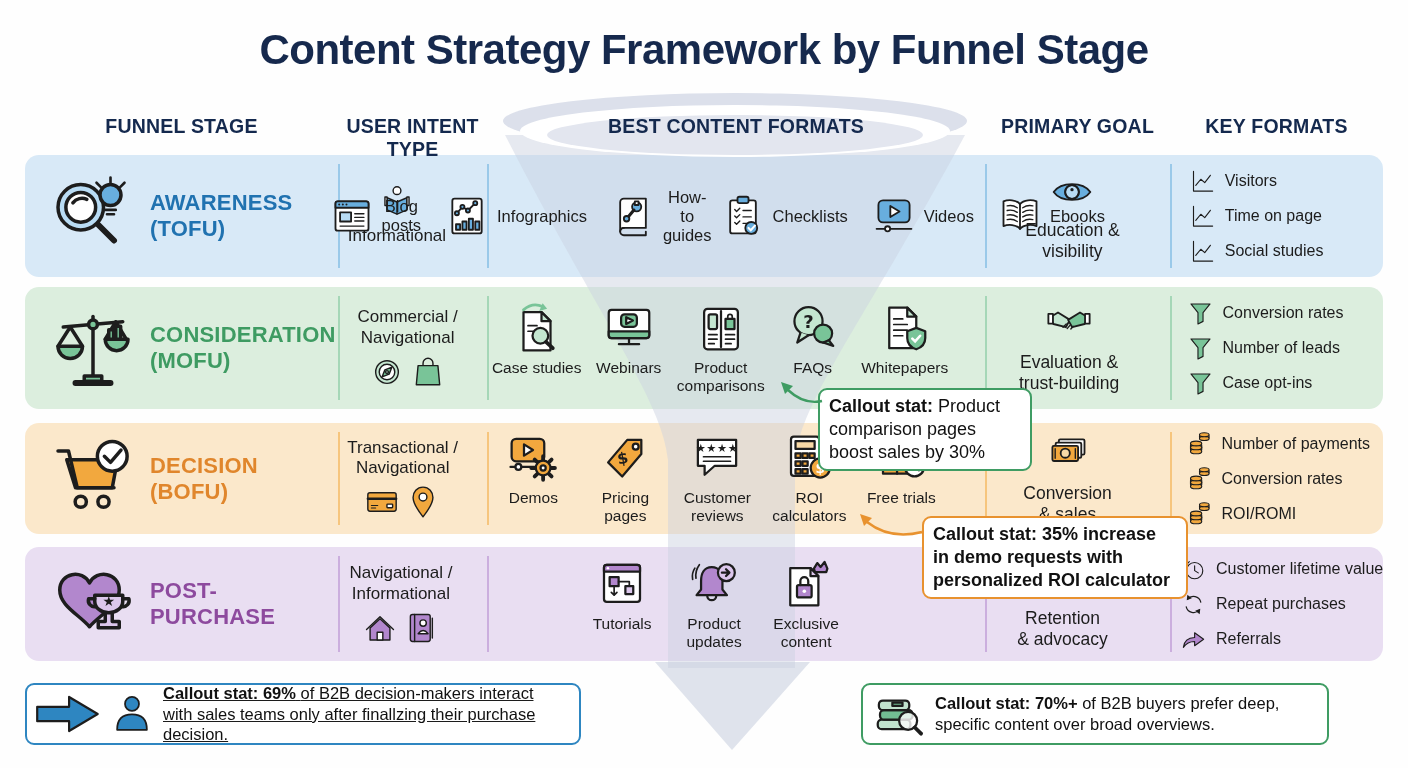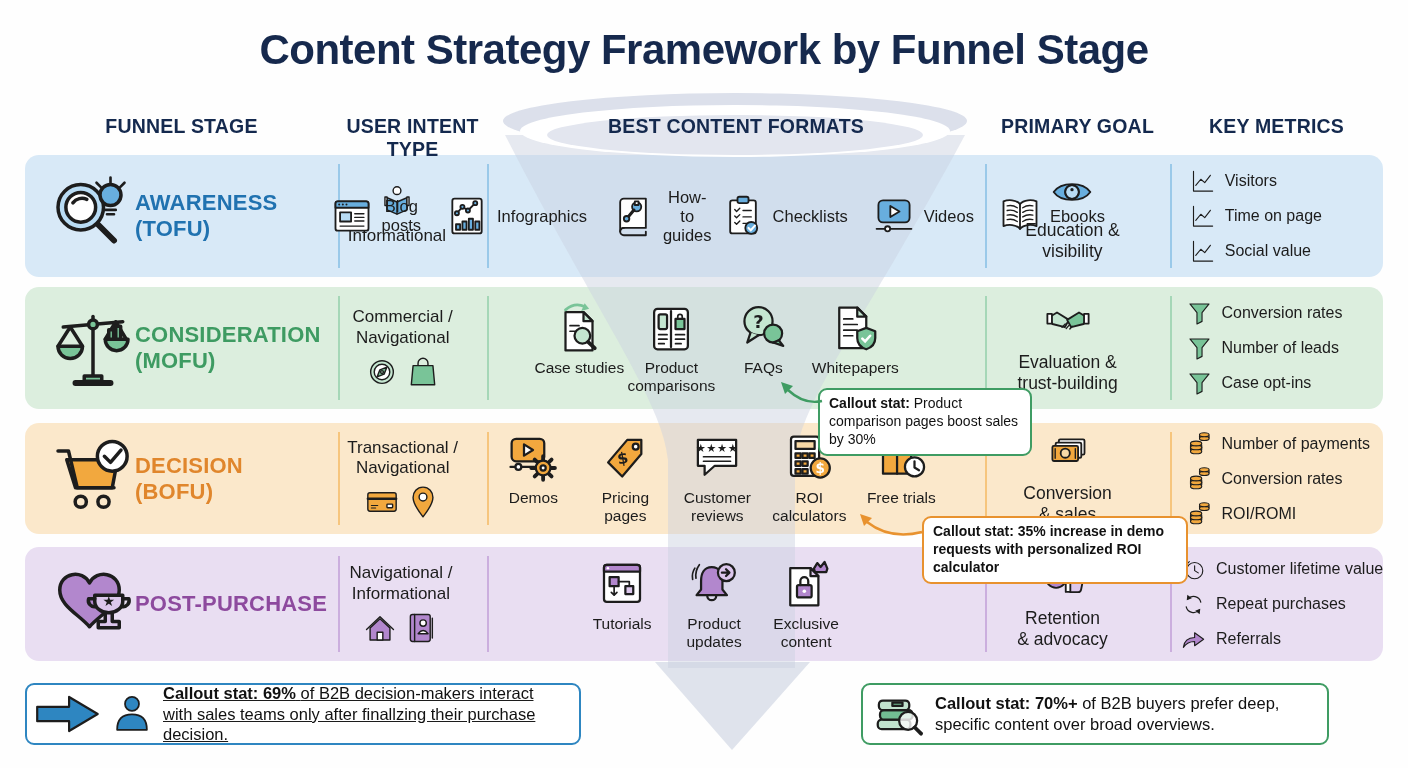--- a/index.html
+++ b/index.html
@@ -8,21 +8,21 @@
   .title{position:absolute;top:26px;left:0;width:100%;text-align:center;font-size:42px;
          font-weight:bold;color:#16294d;letter-spacing:-0.5px;z-index:5;}
   .colheads{position:absolute;top:115px;left:25px;width:1358px;display:flex;z-index:5;}
   .colheads span{display:block;text-align:center;font-size:19.5px;font-weight:bold;color:#14294e;letter-spacing:0.2px;}
   .ch0{width:313px}.ch1{width:149px}.ch2{width:498px}.ch3{width:185px}.ch4{width:213px}
 
   .rowbg{position:absolute;left:25px;width:1358px;border-radius:14px;background:var(--bg);z-index:1;}
   .vdiv{position:absolute;top:9px;bottom:9px;width:1.6px;background:var(--a);opacity:.55;}
   .rowc{position:absolute;left:25px;width:1358px;display:flex;z-index:3;}
 
-  .c-stage{width:313px;display:flex;align-items:center;padding-left:26px;box-sizing:border-box;}
+  .c-stage{width:313px;display:flex;align-items:center;padding-left:26px;gap:15px;box-sizing:border-box;}
   .stagelab{font-size:22px;font-weight:bold;color:var(--lab);line-height:1.18;letter-spacing:0.2px;}
   .c-intent{width:149px;display:flex;flex-direction:column;align-items:center;justify-content:center;
             gap:7px;text-align:center;font-size:17px;line-height:1.2;}
   .iconsrow{display:flex;gap:7px;align-items:center;}
   .c-formats{width:498px;display:flex;align-items:center;justify-content:center;}
   .fcol{display:flex;gap:9px;text-align:center;}
   .frow{display:flex;gap:24px;justify-content:center;align-items:center;}
   .fi{display:flex;align-items:center;gap:8px;font-size:16.5px;}
   .frow2{display:flex;justify-content:center;align-items:flex-start;}
   .fs{display:flex;flex-direction:column;align-items:center;width:92px;gap:3px;
@@ -47,21 +47,21 @@
   .ic text{font-family:"DejaVu Sans",sans-serif;}
   .ic-xl{width:84px;height:84px;}
   .ic-lg{width:54px;height:54px;}
   .ic-md{width:44px;height:44px;}
   .ic-sm{width:34px;height:34px;}
   .ic-xs{width:27px;height:27px;}
 
   .funnel{position:absolute;left:0;top:0;z-index:2;pointer-events:none;}
 
   .co{position:absolute;z-index:6;background:#fff;border-radius:9px;padding:5px 9px;
-      font-size:14px;line-height:1.28;color:#111;}
+      font-size:18px;line-height:1.28;color:#111;}
   .co-g{border:2px solid #3f9c63;}
   .co-o{border:2px solid #e8922f;font-weight:bold;}
   .coarrow{position:absolute;z-index:6;}
 
   .bbox{position:absolute;top:683px;height:62px;background:#fff;border-radius:9px;z-index:4;
         display:flex;align-items:center;box-sizing:border-box;padding:0 12px 0 8px;gap:10px;}
   .bbox-blue{left:25px;width:556px;border:2.5px solid #2e86c1;text-decoration:underline;}
   .bbox-green{left:861px;width:468px;border:2.5px solid #3f9c63;}
   .btext{font-size:16.5px;line-height:1.25;color:#111;}
 </style>
@@ -70,21 +70,21 @@
 
 <div id="canvas">
 
   <div class="title">Content Strategy Framework by Funnel Stage</div>
 
   <div class="colheads">
     <span class="ch0">FUNNEL STAGE</span>
     <span class="ch1">USER INTENT TYPE</span>
     <span class="ch2">BEST CONTENT FORMATS</span>
     <span class="ch3">PRIMARY GOAL</span>
-    <span class="ch4">KEY METRICS</span>
+    <span class="ch4">KEY FORMATS</span>
   </div>
 
   <div class="rowbg" style="top: 155px; height: 122px; --a: #68aede; --l: #b9dcf4; --bg: #d8e9f7; --lab: #2072b0;">
     <i class="vdiv" style="left:313px"></i>
       <i class="vdiv" style="left:462px"></i>
       <i class="vdiv" style="left:960px"></i>
       <i class="vdiv" style="left:1145px"></i>
   </div>
   <div class="rowbg" style="top: 287px; height: 122px; --a: #79c498; --l: #c4e6d0; --bg: #dceede; --lab: #3e9b62;">
     <i class="vdiv" style="left:313px"></i>
@@ -263,21 +263,21 @@
           </span>
           <span>Time on page</span>
         </div>
       <div class="m">
           <span class="ic ic-xs">
             <svg viewBox="0 0 48 48">
               <path class="n" d="M8,6 V41 H42"></path>
               <path class="n" d="M12,31 L21,20 L28,26 L38,13"></path>
             </svg>
           </span>
-          <span>Social value</span>
+          <span>Social studies</span>
         </div>
     </div>
   </div>
 
   <div class="rowc" style="top: 287px; height: 122px; --a: #79c498; --l: #c4e6d0; --bg: #dceede; --lab: #3e9b62;">
     <div class="c-stage">
       <span class="ic ic-xl">
           <svg viewBox="0 0 48 48">
             <path class="n" d="M24,6 V40"></path>
             <path class="n" d="M7,12 L41,9"></path>
@@ -326,20 +326,32 @@
                 <path class="w" d="M12,9 H28 L36,17 V43 H12 Z"></path>
                 <path class="l" d="M28,9 L36,17 H28 Z"></path>
                 <path class="n th" d="M16,21 h8 M16,26 h7"></path>
                 <path class="as" d="M12,7 Q20,0 29,4"></path>
                 <path class="af" d="M29,1 L33,6 L26,8 Z"></path>
                 <circle class="l" cx="27" cy="30" r="7"></circle>
                 <path class="n wd" d="M32,35.5 L38,41"></path>
               </svg>
             </span>
             <span>Case studies</span>
+          </div>
+        <div class="fs">
+            <span class="ic ic-lg">
+              <svg viewBox="0 0 48 48">
+                <rect class="w" x="6" y="7" width="36" height="25" rx="2.5"></rect>
+                <path class="a" d="M6,26 h36 v3.5 a2.5,2.5 0 0 1 -2.5,2.5 h-31 A2.5,2.5 0 0 1 6,29.5 Z"></path>
+                <rect class="a" x="17" y="11" width="14" height="11" rx="3"></rect>
+                <path class="w" d="M21.5,13.5 L27.5,16.5 L21.5,19.5 Z"></path>
+                <path class="n" d="M24,32 v5 M15,37.5 h18"></path>
+              </svg>
+            </span>
+            <span>Webinars</span>
           </div>
         <div class="fs">
             <span class="ic ic-lg">
               <svg viewBox="0 0 48 48">
                 <rect class="w" x="9" y="6" width="30" height="36" rx="3"></rect>
                 <path class="n" d="M24,8 V40"></path>
                 <rect class="l" x="13" y="11" width="7.5" height="13" rx="1.5"></rect>
                 <path class="n th" d="M13,29 h7.5 M13,33 h7.5 M13,37 h5"></path>
                 <path class="a" d="M28,15 h8 v9 h-8 z"></path>
                 <path class="n th" d="M30,15 v-2 a2,2 0 0 1 4,0 v2 M28,29 h8 M28,33 h8 M28,37 h5"></path>

